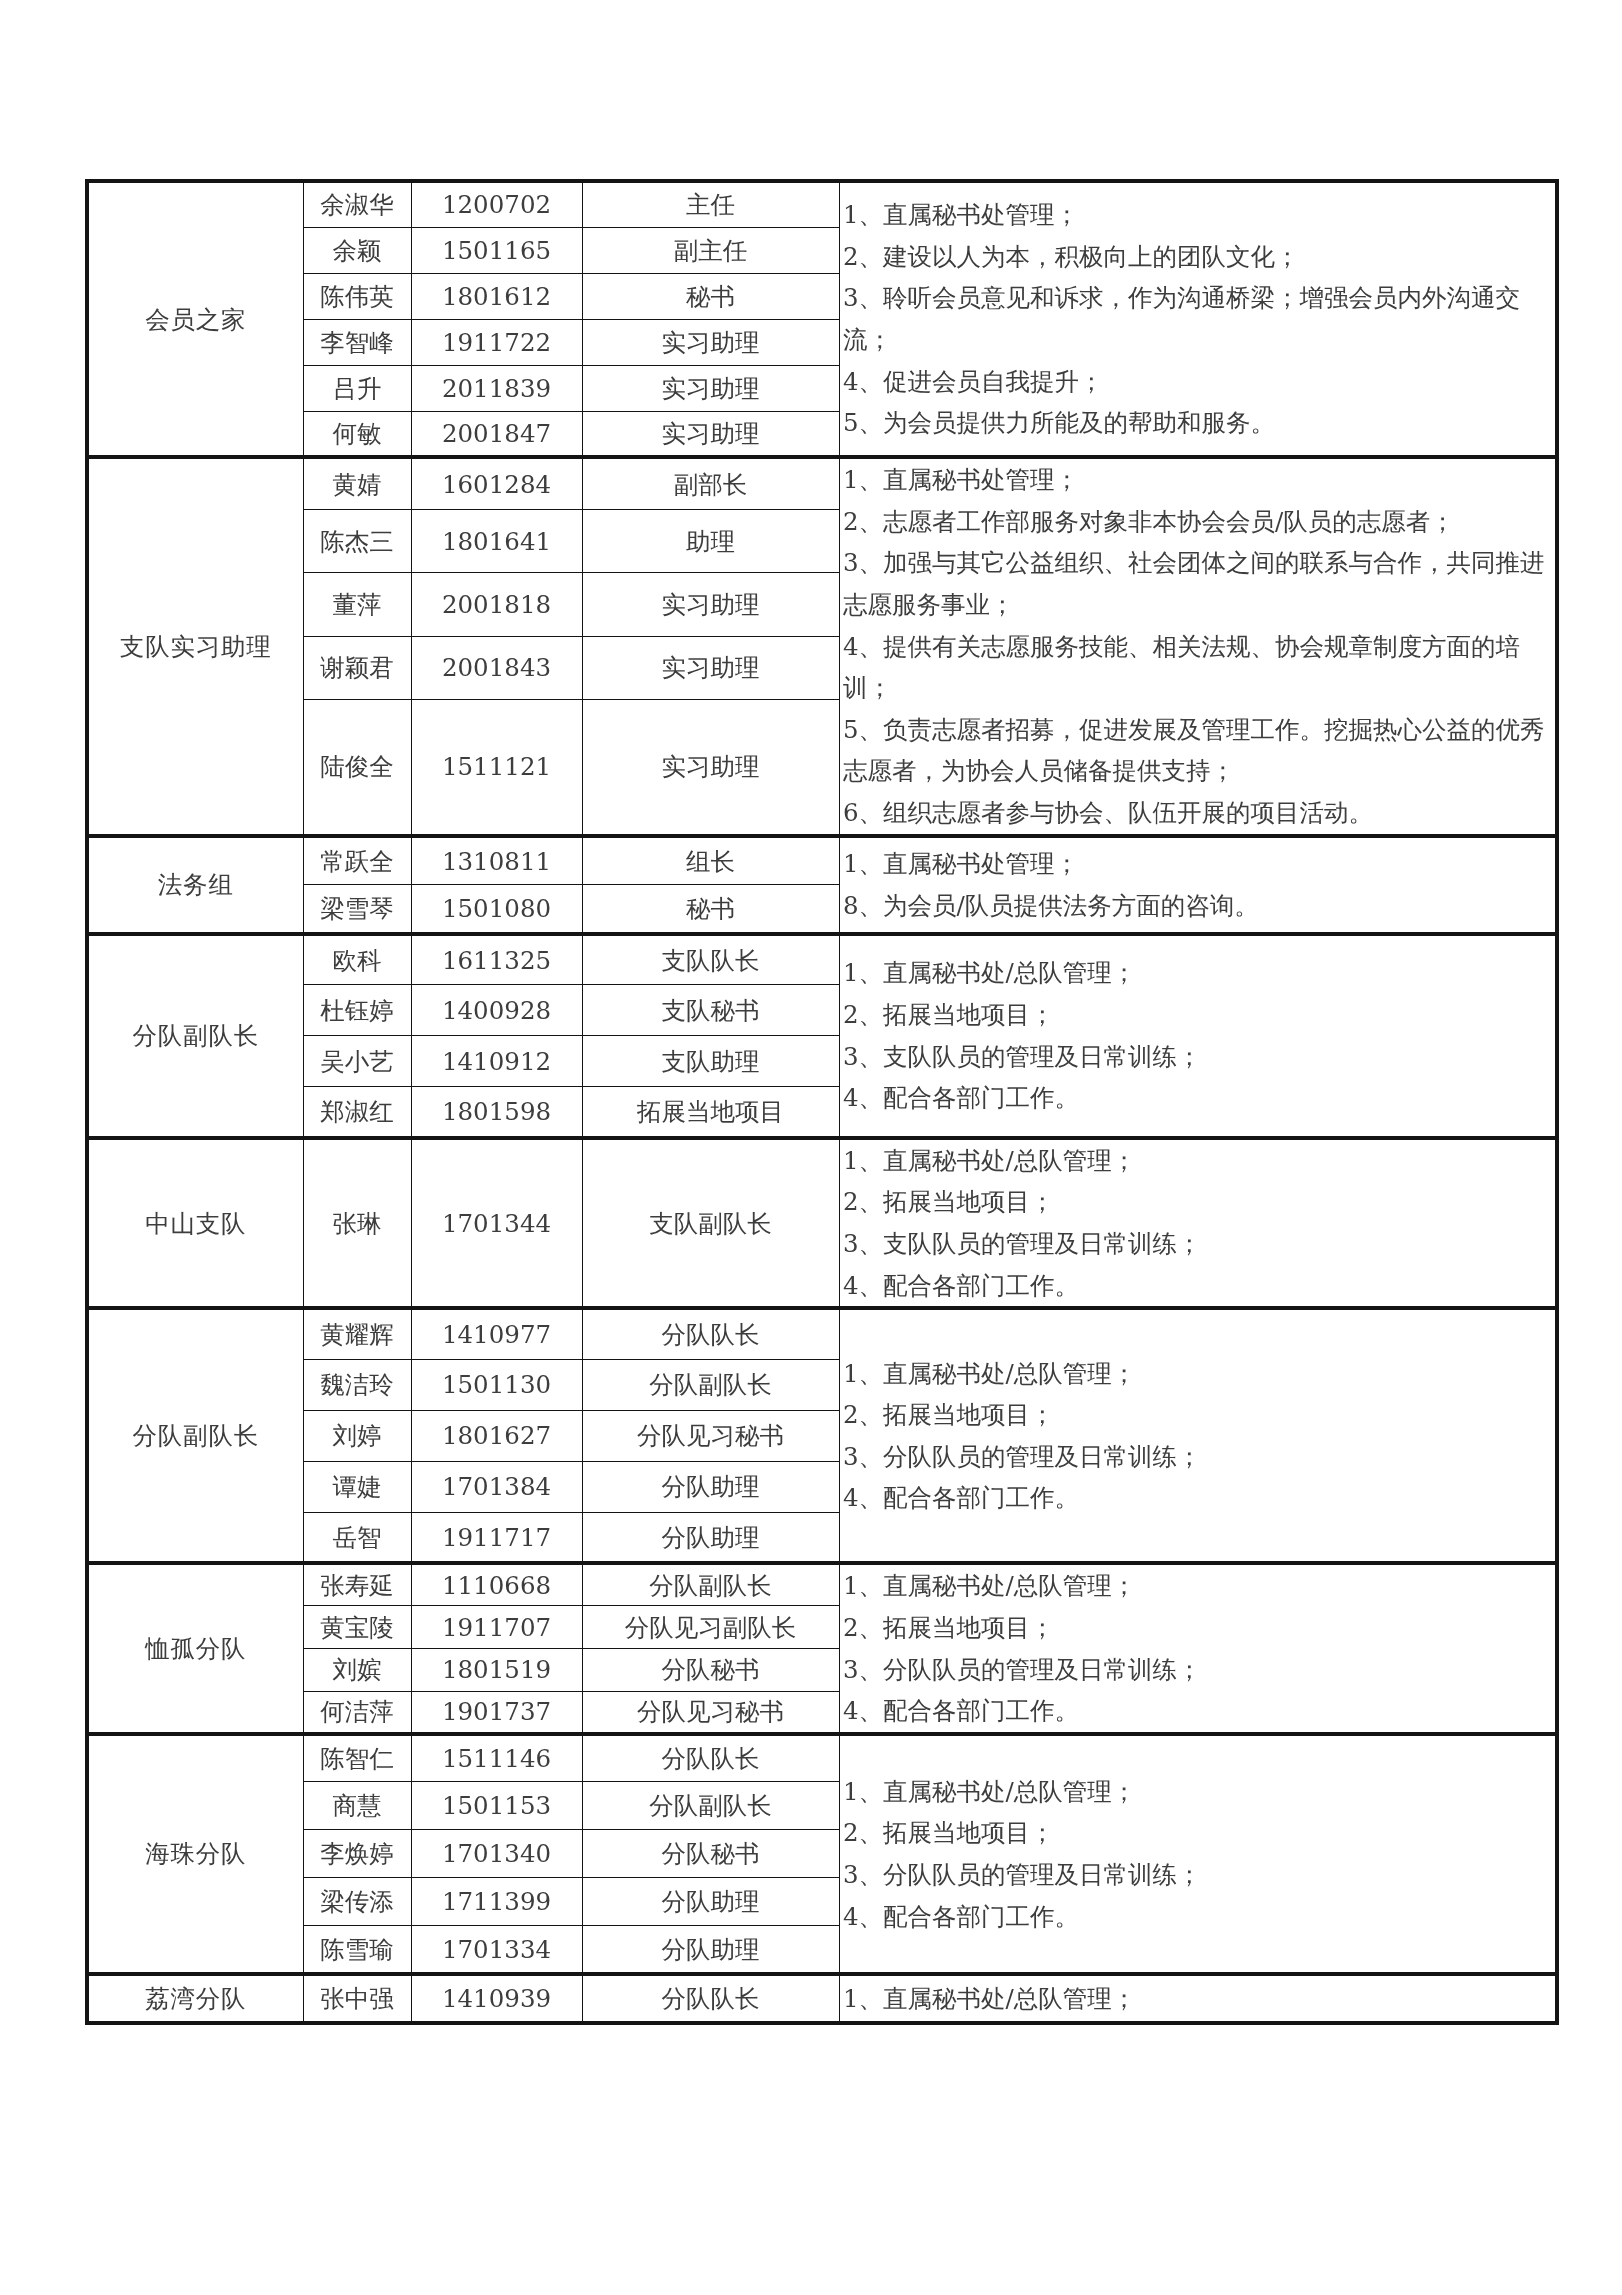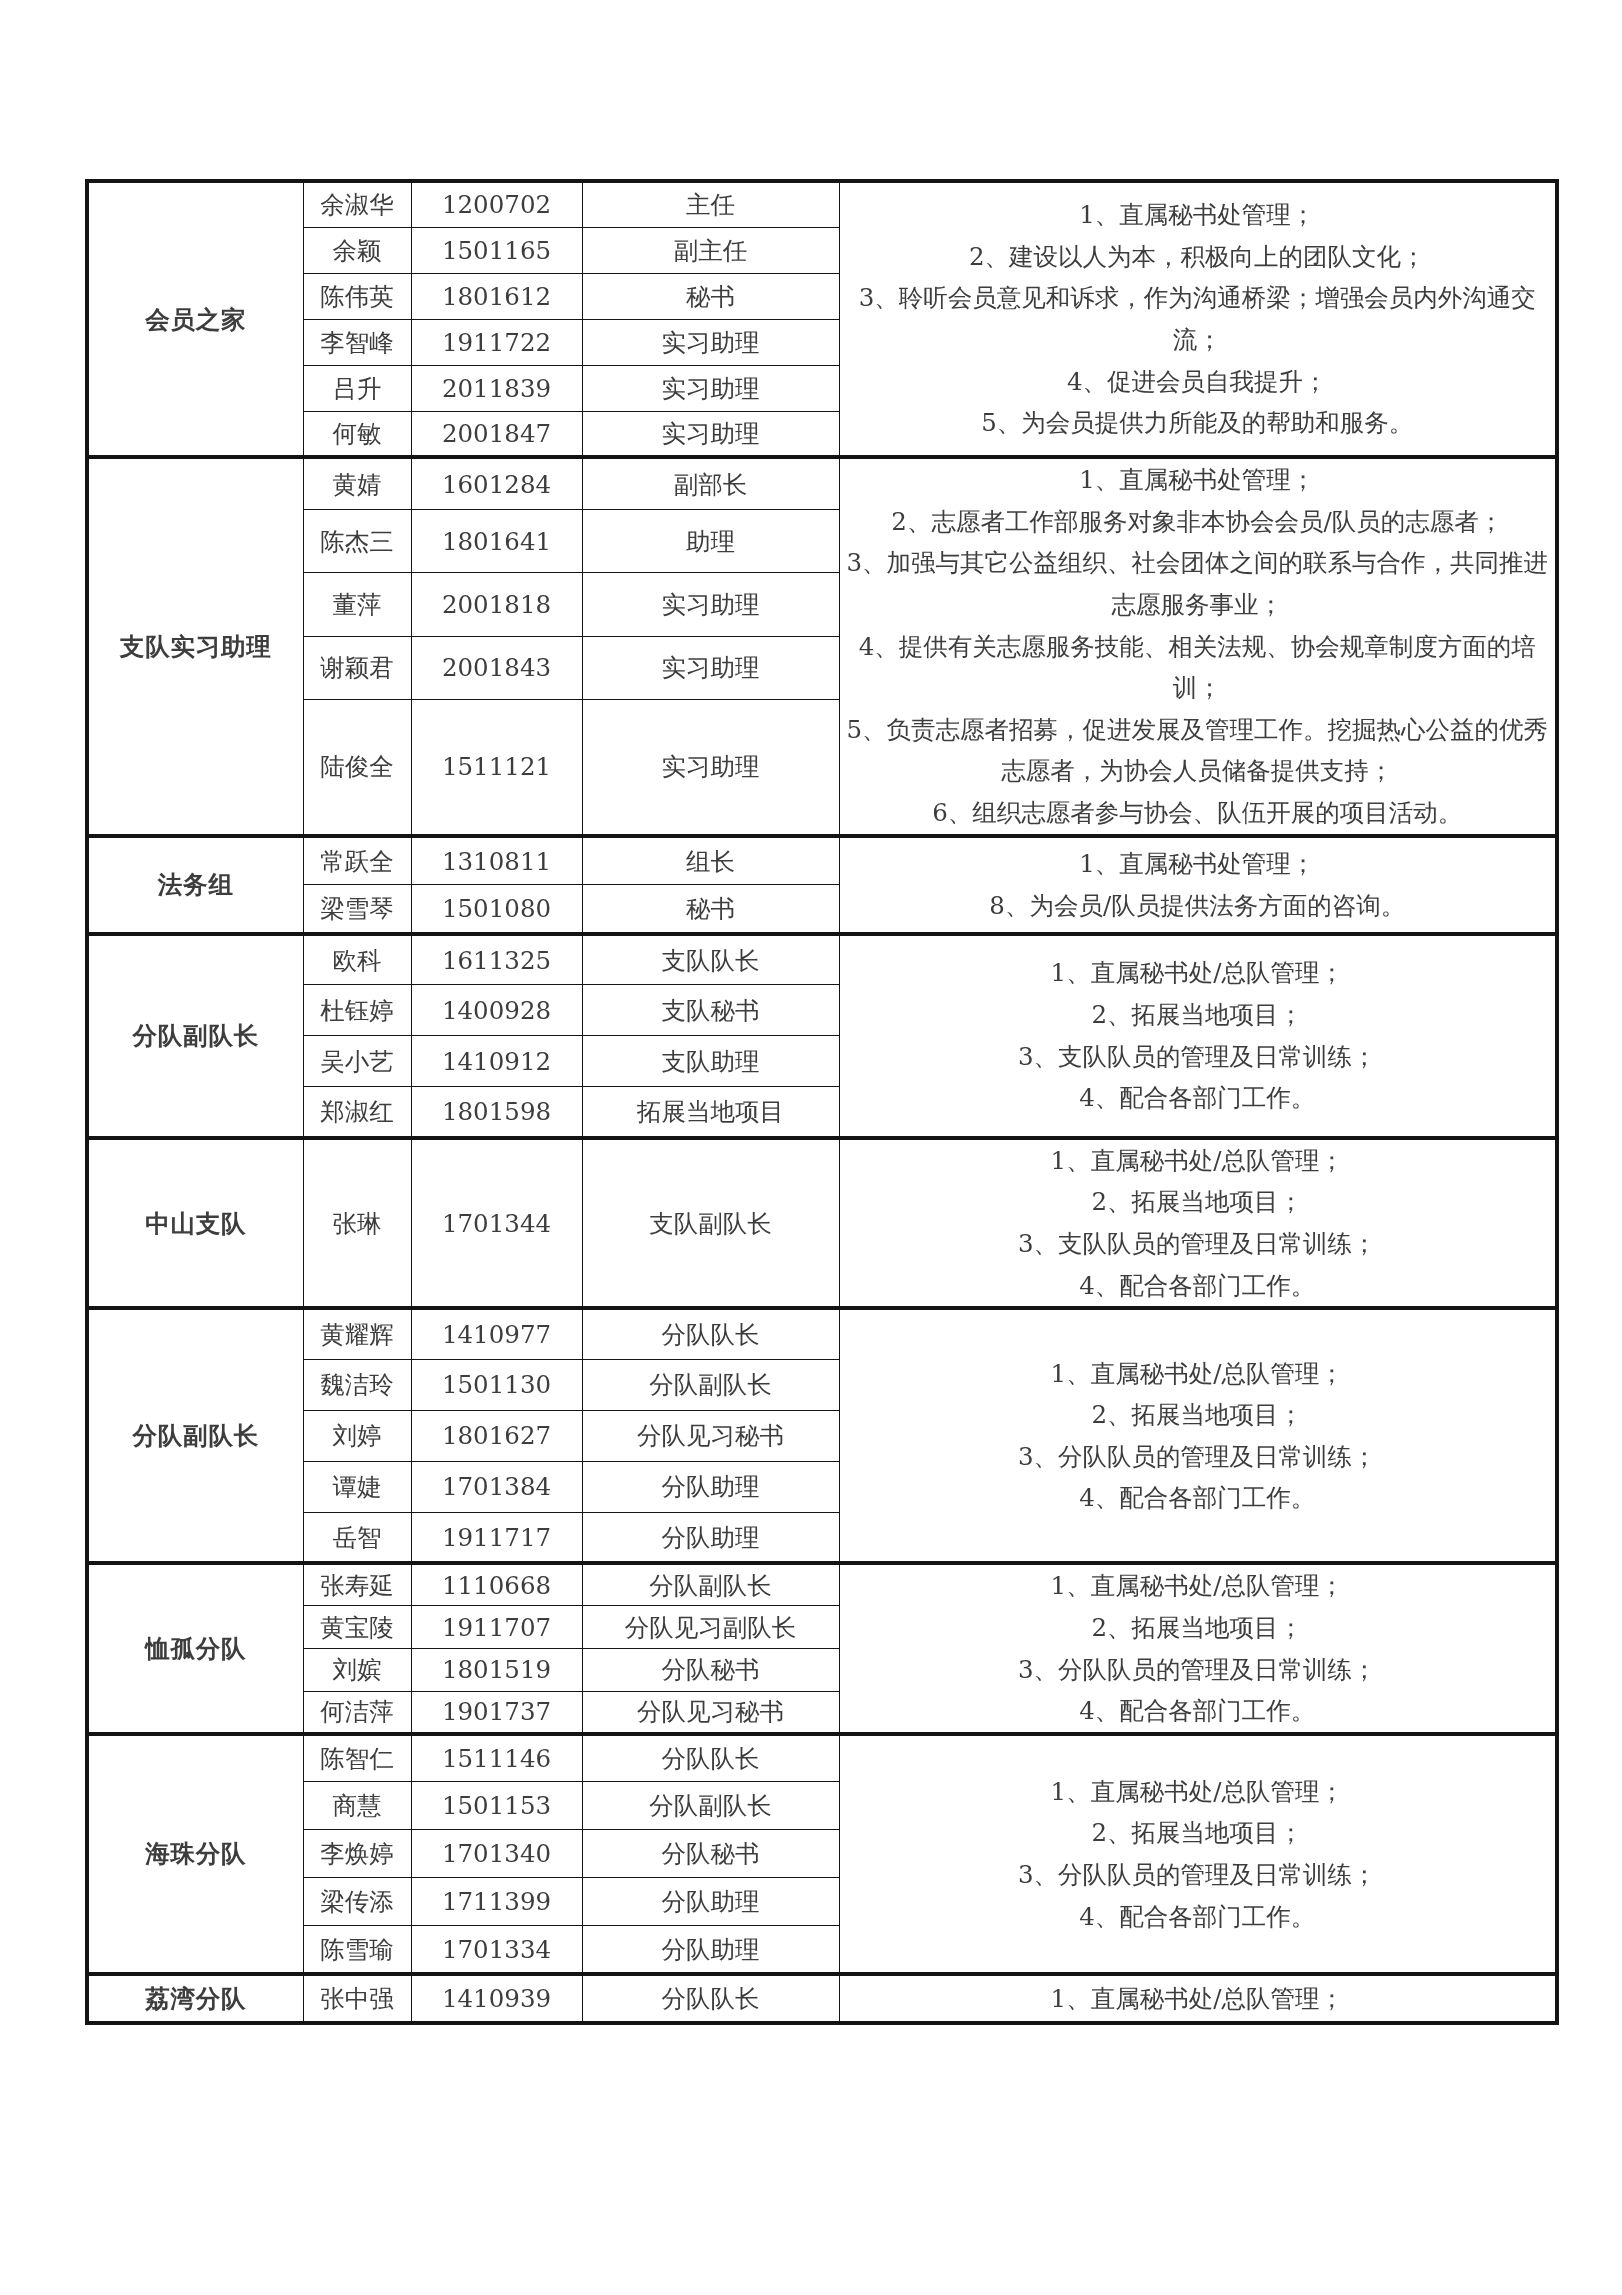--- a/index.html
+++ b/index.html
@@ -34,31 +34,30 @@
     font-size: 24.5px;
     padding: 0 3.4px;
     overflow: hidden;
   }
   tr.sec-top td {
     border-top: 4.2px solid #141414;
   }
   td.dept {
     font-size: 29px;
     letter-spacing: 0.8px;
-    font-weight: bold;
   }
   td.duties {
     text-align: left;
     vertical-align: middle;
     padding: 5px 32px 5px 10px;
     font-size: 24.5px;
     line-height: 1.7;
   }
   td.duties .duty-line {
-    text-align: center;
+    text-align: left;
   }
   col.c-dept { width: 216px; }
   col.c-name { width: 108px; }
   col.c-id   { width: 171px; }
   col.c-pos  { width: 257px; }
   col.c-dut  { width: 718px; }
 </style>
 </head>
 <body>
 

